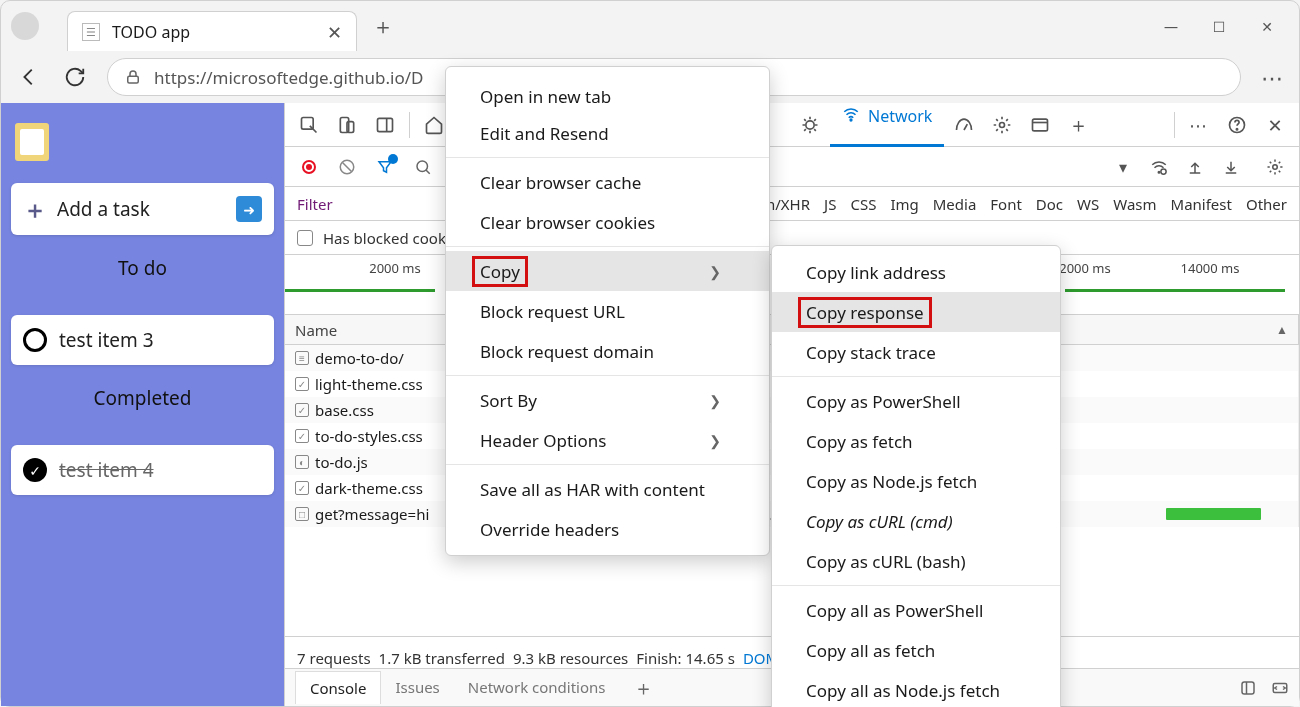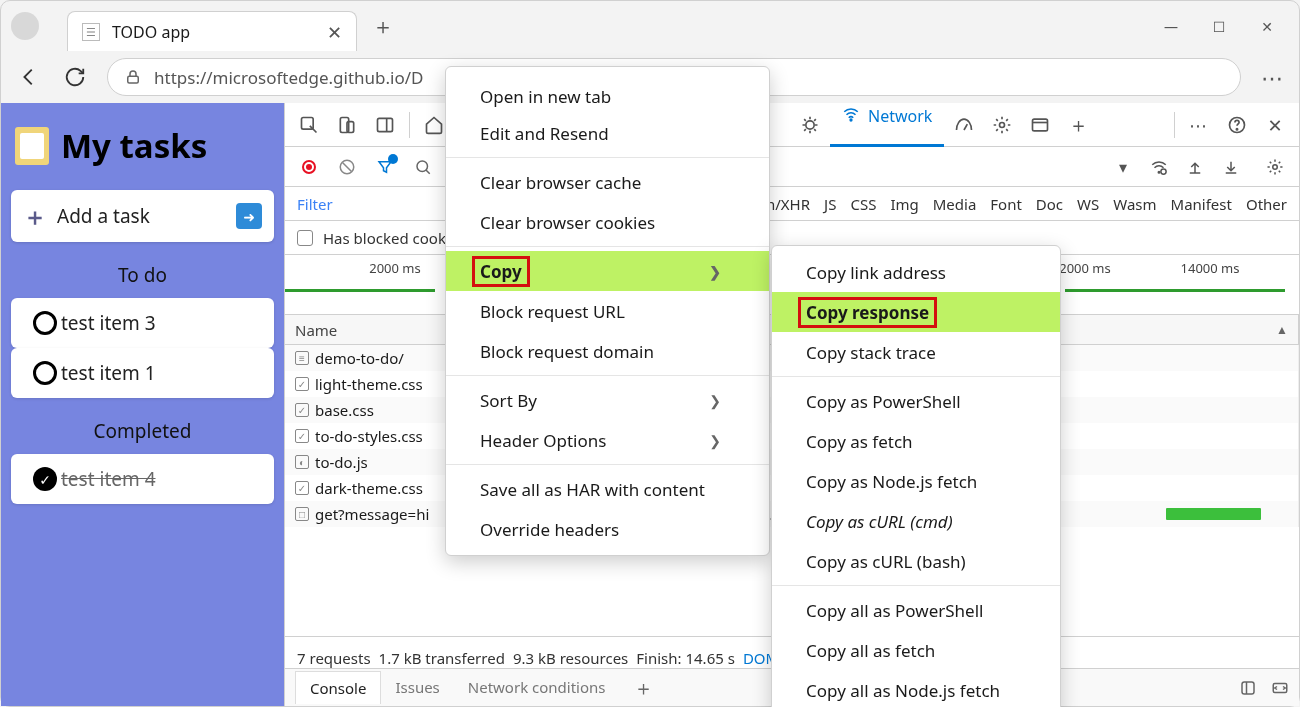--- a/index.html
+++ b/index.html
@@ -31,40 +31,40 @@
   
   .page{flex:1;display:flex;min-height:0;}
   
   .todo{width:283px;background:var(--todo-bg);padding:14px 10px;display:flex;flex-direction:column;gap:10px;}
   .todo h1{display:flex;align-items:center;gap:12px;font-size:33px;font-weight:700;margin:6px 4px 12px;color:#000;}
   .todo .note-icon{width:34px;height:38px;background:#f0d57a;border-radius:3px;position:relative;}
   .todo .note-icon::before{content:"";position:absolute;inset:6px 5px;background:#fff;border-radius:2px;}
   .addtask{background:#fff;border-radius:6px;height:52px;display:flex;align-items:center;padding:0 12px;font-size:19px;color:#222;justify-content:space-between;box-shadow:0 1px 3px rgba(0,0,0,.15);}
   .addtask .right-arrow{width:26px;height:26px;background:#2e8bd8;border-radius:4px;display:flex;align-items:center;justify-content:center;color:#fff;font-size:14px;}
   .section-label{text-align:center;font-size:19px;color:#111;margin-top:10px;}
-  .item{background:#fff;border-radius:6px;height:50px;display:flex;align-items:center;padding:0 22px;gap:4px;font-size:19px;color:#222;box-shadow:0 1px 3px rgba(0,0,0,.12);}
+  .item{background:#fff;border-radius:6px;height:50px;display:flex;align-items:center;padding:0 12px;gap:12px;font-size:19px;color:#222;box-shadow:0 1px 3px rgba(0,0,0,.12);margin-top:24px;}
   .item.done span.txt{text-decoration:line-through;color:#666;}
   .ring{width:24px;height:24px;border:3px solid #000;border-radius:50%;}
   .check{width:24px;height:24px;border-radius:50%;background:#000;display:flex;align-items:center;justify-content:center;color:#fff;font-size:14px;}
   
   .devtools{flex:1;display:flex;flex-direction:column;background:#fff;border-left:1px solid var(--chrome-border);min-width:0;position:relative;}
   .dt-tabs{height:44px;display:flex;align-items:center;border-bottom:1px solid var(--chrome-border);padding:0 6px;gap:2px;}
   .dt-tabs .ico{width:36px;height:36px;display:flex;align-items:center;justify-content:center;color:#555;}
   .dt-tabs .sep{width:1px;height:26px;background:var(--chrome-border);margin:0 4px;}
   .dt-tabs .tabbtn{height:40px;display:flex;align-items:flex-start;gap:8px;padding:0 12px;font-size:16px;color:#444;position:relative;}
   .dt-tabs .tabbtn.active{color:var(--blue);}
   .dt-tabs .tabbtn.active::after{content:"";position:absolute;left:0;right:0;bottom:-2px;height:3px;background:var(--blue);}
   .dt-tabs .spacer{flex:1;}
   .dt-subtool{height:40px;display:flex;align-items:center;gap:6px;padding:0 8px;border-bottom:1px solid var(--chrome-border);}
   .dt-subtool .ico{width:32px;height:32px;display:flex;align-items:center;justify-content:center;color:#555;}
   .dt-subtool .rec{color:var(--red);font-size:14px;}
   .dt-subtool .highlight-ico{position:relative;}
   .dt-subtool .highlight-ico::after{content:"";position:absolute;top:3px;right:3px;width:10px;height:10px;background:var(--blue);border-radius:50%;}
   .filterbar{height:34px;border-bottom:1px solid var(--chrome-border);display:flex;align-items:center;padding:0 12px;gap:12px;font-size:15px;color:#666;}
-  .filterbar .flabel{color:#3b82f6;}
+  .filterbar .flabel{color:#701a75;}
   .typesrow{flex:1;display:flex;gap:14px;justify-content:flex-end;font-size:15px;color:#333;align-items:center;overflow:hidden;}
   .checkrow{height:34px;border-bottom:1px solid var(--chrome-border);display:flex;align-items:center;padding:0 12px;gap:10px;font-size:15px;color:#333;}
   .chk{width:16px;height:16px;border:1px solid #888;border-radius:3px;}
   .timeline{height:60px;position:relative;border-bottom:1px solid var(--chrome-border);}
   .timeline .tick{position:absolute;top:4px;font-size:13px;color:#444;transform:translateX(-50%);}
   .timeline .track{position:absolute;left:0;right:0;top:34px;}
   .timeline .seg{position:absolute;height:3px;background:#2e9b2e;top:0;}
   .nettable{flex:1;display:flex;flex-direction:column;min-height:0;font-size:15px;}
   .nettable .hdr{height:30px;display:flex;align-items:center;border-bottom:1px solid var(--chrome-border);background:#f7f7f7;}
   .nettable .hdr .c{border-right:1px solid var(--chrome-border);padding:0 10px;height:100%;display:flex;align-items:center;color:#444;}
@@ -76,21 +76,21 @@
   .link{color:var(--blue);text-decoration:underline;}
   .wf-bar{position:absolute;height:12px;background:#3cbf3c;top:7px;border-radius:1px;}
   .statusbar{height:32px;border-top:1px solid var(--chrome-border);padding:0 12px;display:flex;align-items:flex-end;gap:8px;font-size:15px;color:#333;white-space:nowrap;overflow:hidden;}
   .statusbar .blue{color:var(--blue);}
   .drawer{height:38px;border-top:1px solid var(--chrome-border);background:#f9f9f9;display:flex;align-items:center;padding:0 10px;gap:6px;font-size:15px;}
   .drawer .dtab{padding:6px 14px;color:#777;}
   .drawer .dtab.active{background:#fff;border:1px solid #ddd;border-bottom:none;color:#222;}
   
   .ctx{position:absolute;background:#fff;border:1px solid var(--chrome-border);border-radius:6px;box-shadow:0 6px 20px rgba(0,0,0,.2);padding:6px 0;font-size:17px;}
   .ctx .mi{height:40px;display:flex;align-items:center;padding:0 48px 0 28px;white-space:nowrap;gap:10px;}
-  .ctx .mi.hover{background:#bef264;font-weight:bold;}
+  .ctx .mi.hover{background:#e5e5e5;}
   .ctx hr{border:none;border-top:1px solid #e5e5e5;margin:4px 0;}
   .ctx .chev{margin-left:auto;color:#666;font-size:14px;}
   .redbox{outline:3px solid #d40f0f;outline-offset:-1px;}
   svg{display:block;}
 </style>
 </head>
 <body>
 
 <div class="browser">
 
@@ -131,38 +131,33 @@
       <span>https://microsoftedge.github.io/D</span>
     </div>
     <div class="tb-btn overflow-dots">⋯</div>
   </div>
 
   <div class="page">
 
     <div class="todo">
       <h1>
         <span class="note-icon"></span>
-        <span>My tasks</span>
       </h1>
       <div class="addtask">
         <span style="display:flex;align-items:center;gap:10px;">
           <span style="font-size:24px;color:#5a5a8a;font-weight:700;">＋</span>
           <span>Add a task</span>
         </span>
         <span class="right-arrow">➜</span>
       </div>
       <div class="section-label">To do</div>
       <div id="todo-list">
           <div class="item">
             <span class="ring"></span>
             <span class="txt">test item 3</span>
-          </div>
-          <div class="item">
-            <span class="ring"></span>
-            <span class="txt">test item 1</span>
           </div>
         </div>
       <div class="section-label">Completed</div>
       <div id="done-list">
           <div class="item done">
             <span class="check">✓</span>
             <span class="txt">test item 4</span>
           </div>
         </div>
     </div>

